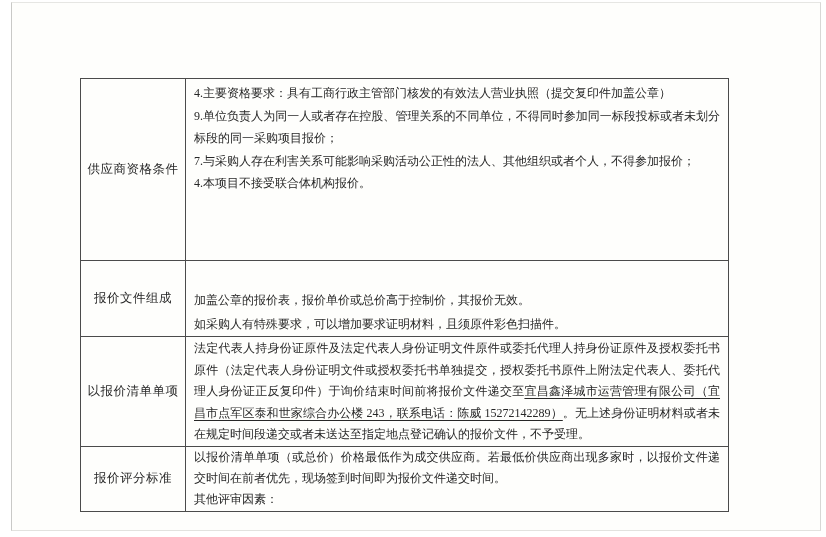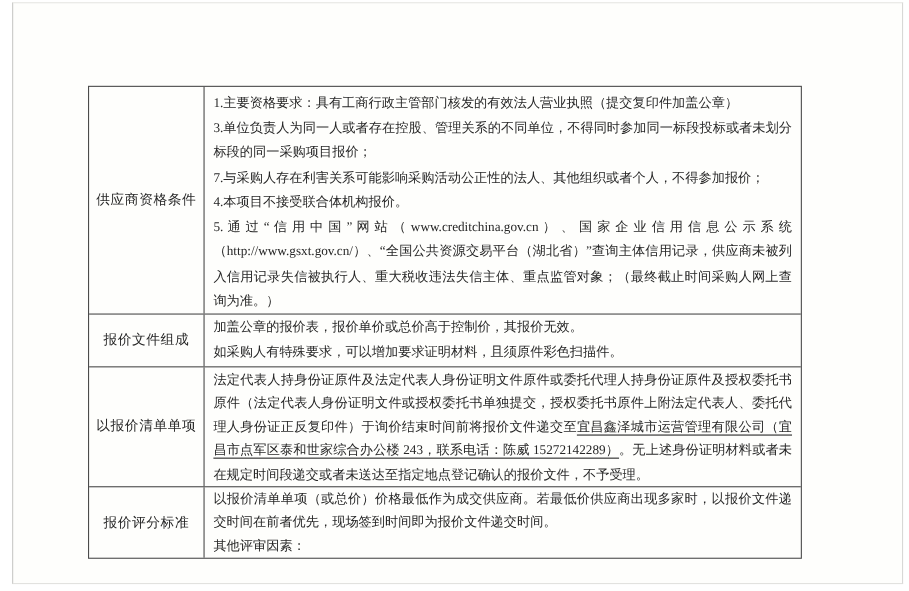--- a/index.html
+++ b/index.html
@@ -49,21 +49,21 @@
     box-sizing:border-box;
   }
   .content-cell{
     padding:0 8px;
     font-size:12px;
     box-sizing:border-box;
     overflow:hidden;
   }
   .content-cell p{margin:0;text-align:justify;}
   .rc1{min-height:181px;line-height:22.5px;padding-top:3px;}
-  .rc2{min-height:47px;line-height:23.5px;}
+  .rc2{min-height:47px;line-height:23.5px;margin-top:28px;}
   .rc3{min-height:108px;line-height:21.5px;padding-top:1px;}
   .rc4{min-height:64px;line-height:21.3px;}
   .r1{min-height:181px;}
   .r2{min-height:47px;}
   .r3{min-height:108px;}
   .r4{min-height:64px;}
   .u{
     text-decoration:underline;
     text-underline-offset:3px;
   }
@@ -71,25 +71,24 @@
 </head>
 <body>
 
 <div class="page"></div>
 
 <div class="doc-table">
 
   <div class="t-row r1">
     <div class="label-cell">供应商资格条件</div>
     <div class="content-cell rc1">
-      <p>1.主要资格要求：具有工商行政主管部门核发的有效法人营业执照（提交复印件加盖公章）</p>
-      <p>3.单位负责人为同一人或者存在控股、管理关系的不同单位，不得同时参加同一标段投标或者未划分标段的同一采购项目报价；</p>
+      <p>4.主要资格要求：具有工商行政主管部门核发的有效法人营业执照（提交复印件加盖公章）</p>
+      <p>9.单位负责人为同一人或者存在控股、管理关系的不同单位，不得同时参加同一标段投标或者未划分标段的同一采购项目报价；</p>
       <p>7.与采购人存在利害关系可能影响采购活动公正性的法人、其他组织或者个人，不得参加报价；</p>
       <p>4.本项目不接受联合体机构报价。</p>
-      <p>5. 通 过 “ 信 用 中 国 ” 网 站 （ www.creditchina.gov.cn ） 、 国 家 企 业 信 用 信 息 公 示 系 统（http://www.gsxt.gov.cn/）、“全国公共资源交易平台（湖北省）”查询主体信用记录，供应商未被列入信用记录失信被执行人、重大税收违法失信主体、重点监管对象；（最终截止时间采购人网上查询为准。）</p>
     </div>
   </div>
 
   <div class="t-row r2">
     <div class="label-cell">报价文件组成</div>
     <div class="content-cell rc2">
       <p>加盖公章的报价表，报价单价或总价高于控制价，其报价无效。</p>
       <p>如采购人有特殊要求，可以增加要求证明材料，且须原件彩色扫描件。</p>
     </div>
   </div>

